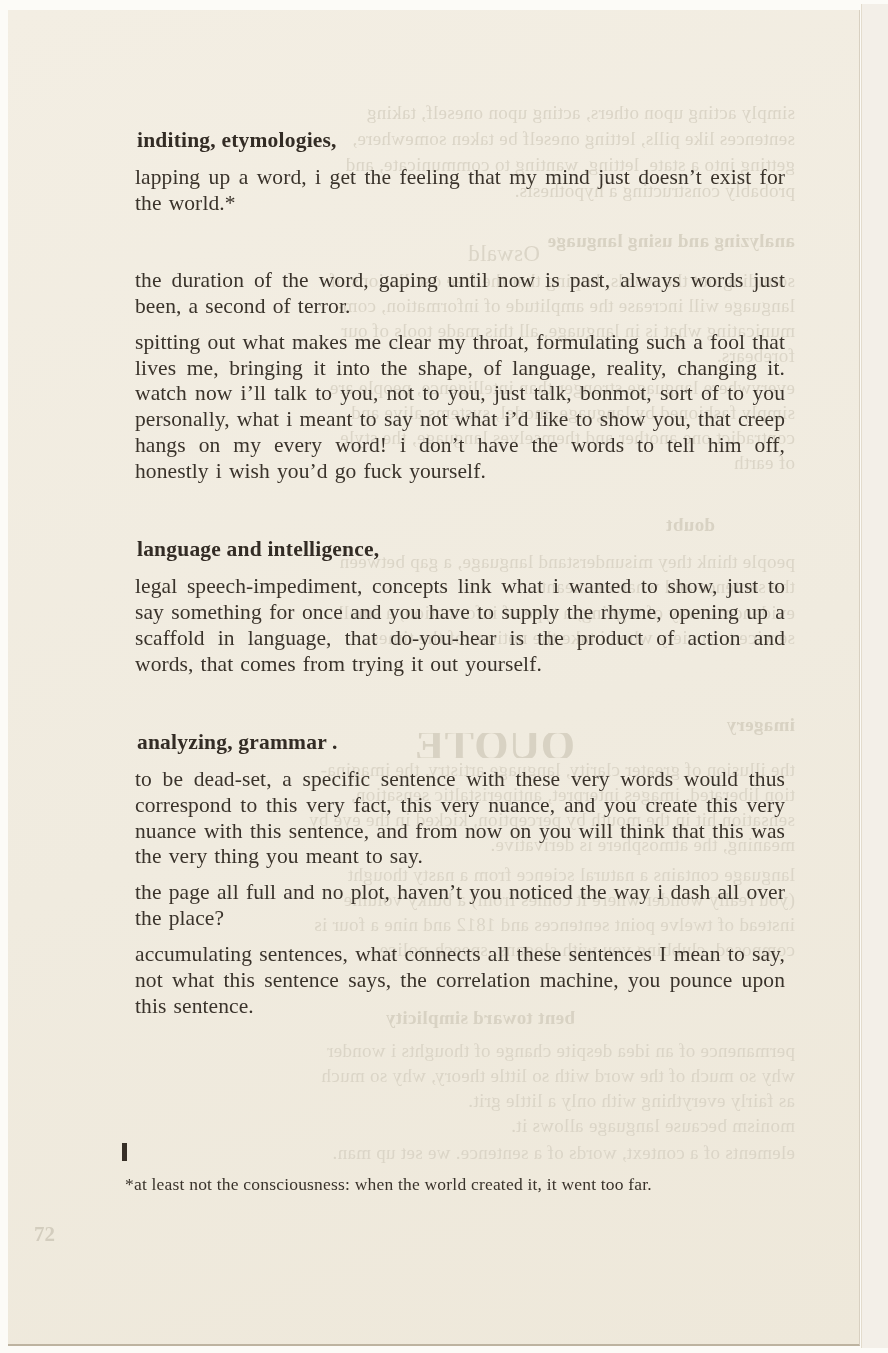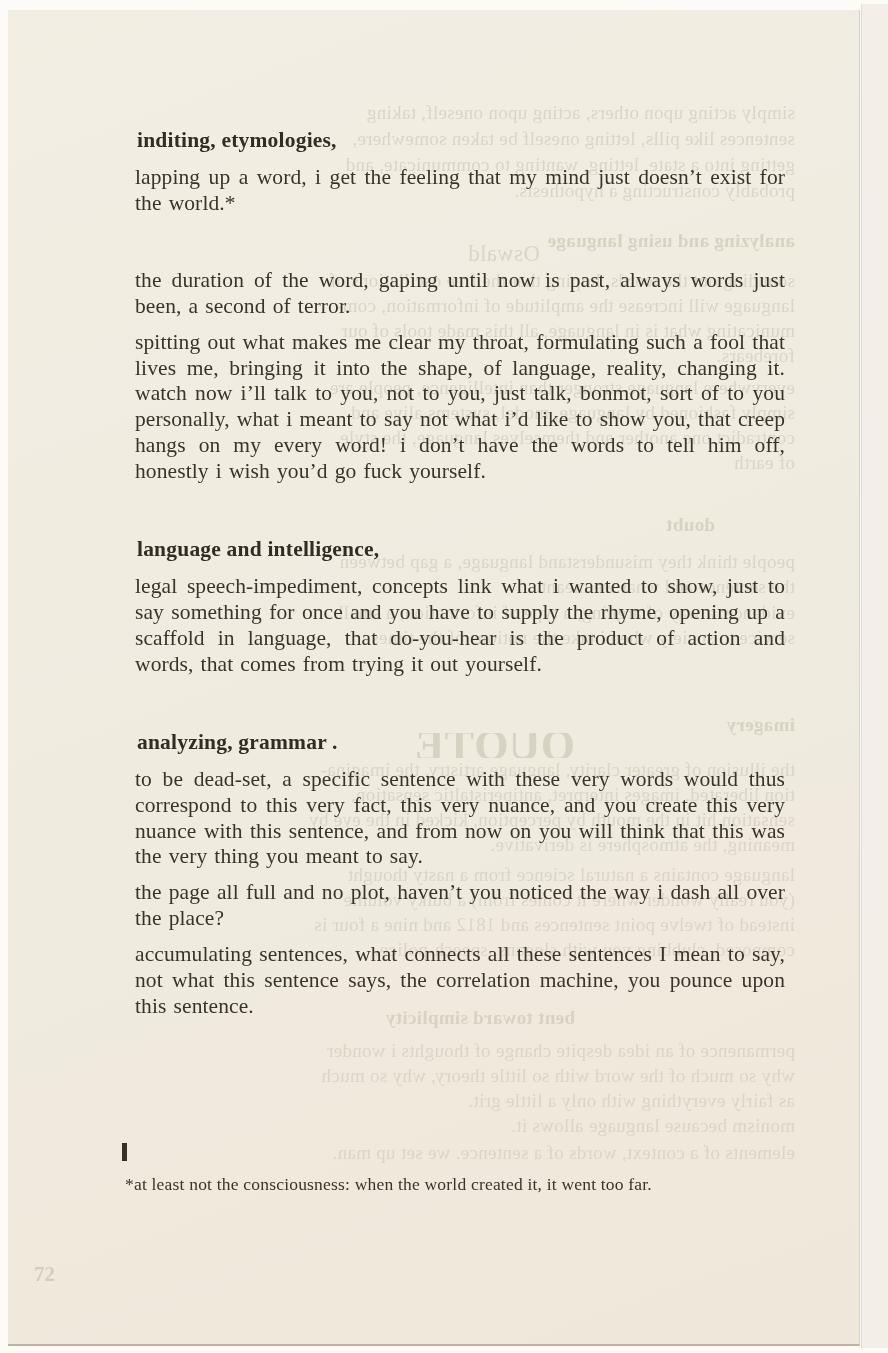--- a/index.html
+++ b/index.html
@@ -41,21 +41,21 @@
   .bleed.bold{font-weight:bold;color:#d8d2c3;}
   .separator-mark{
     position:absolute;left:114px;top:1133px;width:5px;height:18px;
     background:#372f27;z-index:2;
   }
   .footnote{
     position:absolute;left:117px;top:1163px;width:690px;z-index:2;
     font-size:17.5px;line-height:22px;color:#3a332b;letter-spacing:.2px;
   }
   .page-number{
-    position:absolute;left:26px;top:1252px;z-index:1;
+    position:absolute;left:26px;top:1212px;z-index:1;
     font-size:21px;font-weight:bold;color:#d3cdbe;
   }
 </style>
 </head>
 <body>
 
 <div class="side-strip"></div>
 
 <div class="page">
   <div class="bleed" style="top: 90px;">simply acting upon others, acting upon oneself, taking</div>

